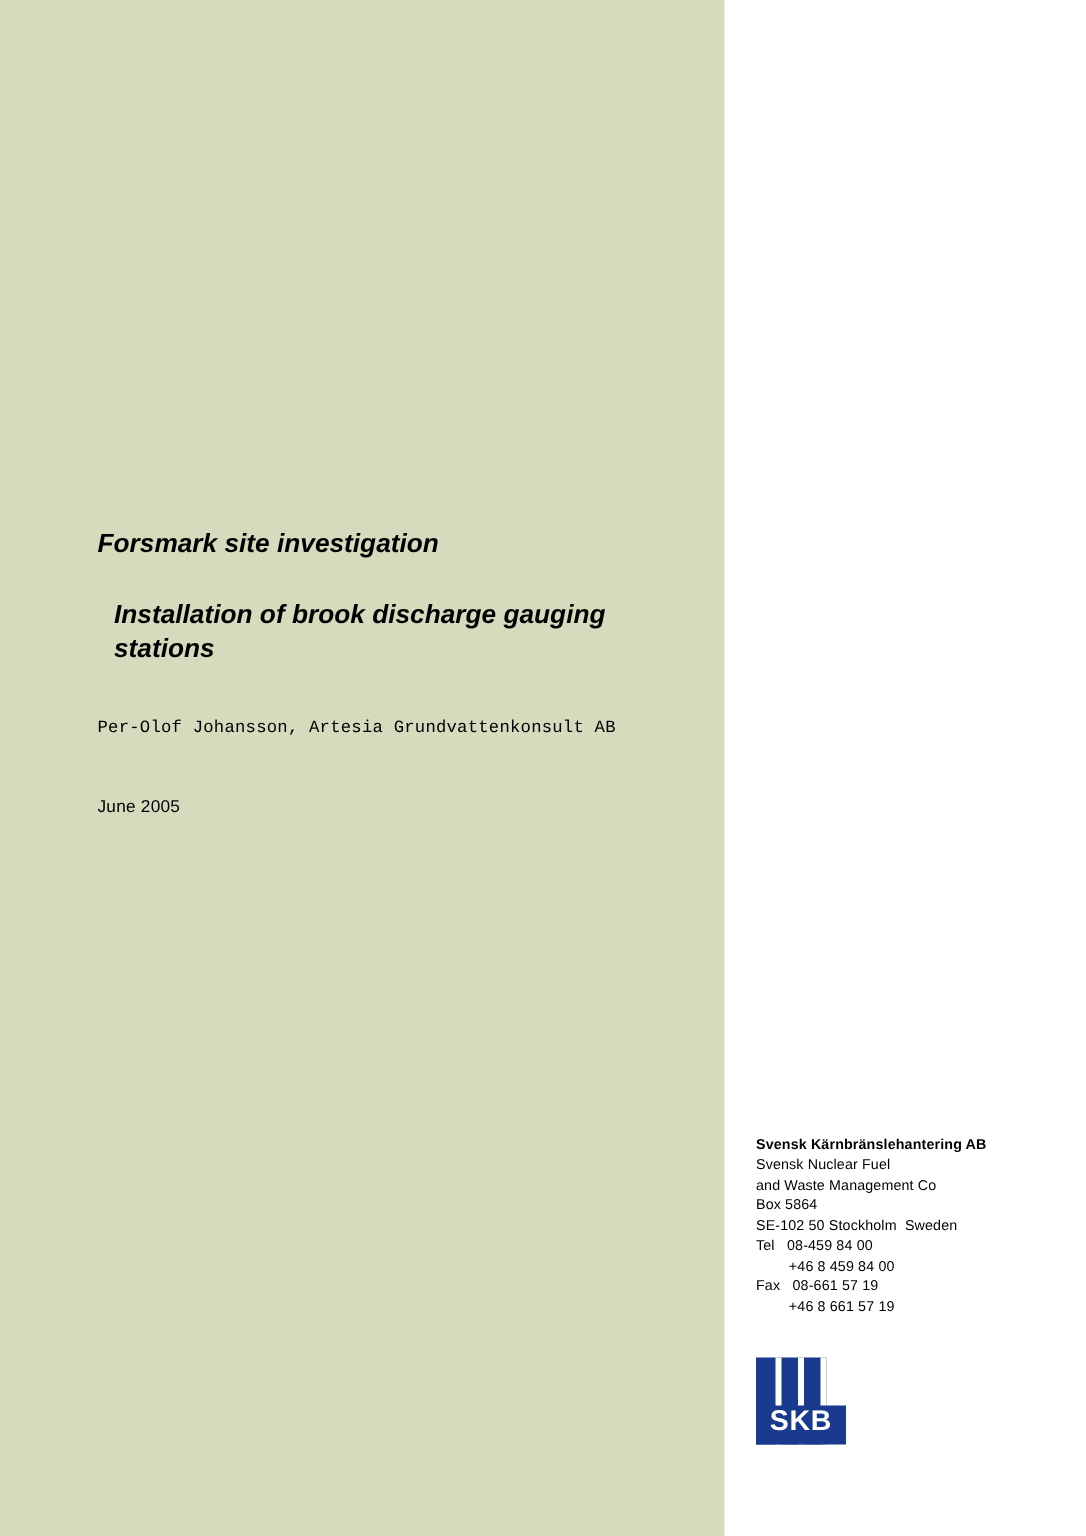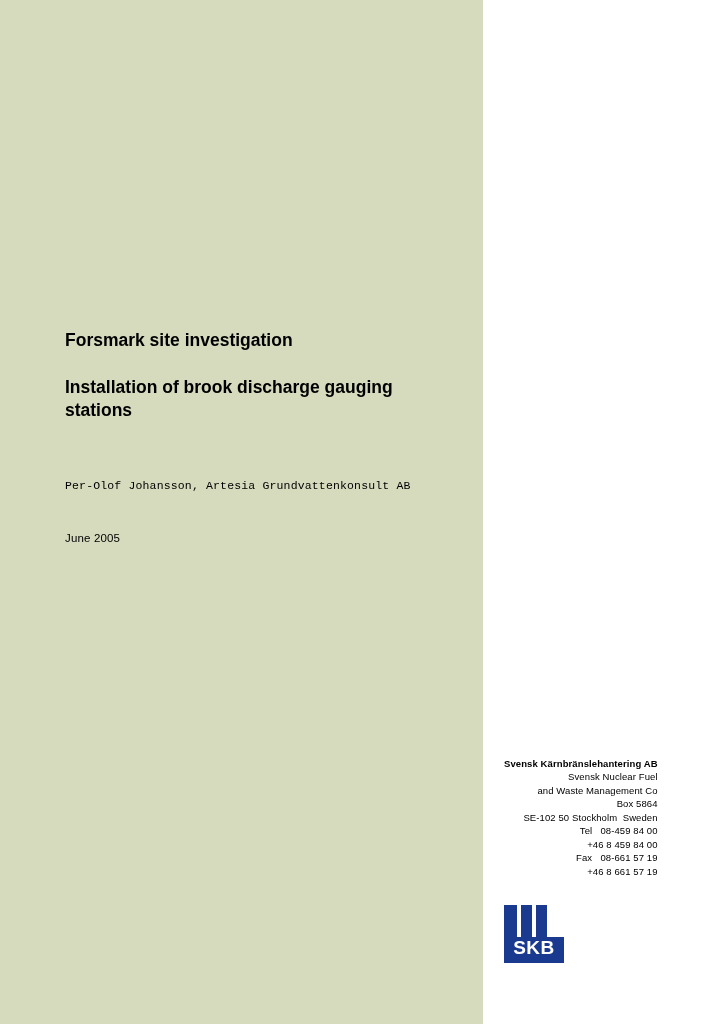--- a/index.html
+++ b/index.html
@@ -32,36 +32,37 @@
     left: 504px;
     top: 62px;
     font-size: 27px;
     font-weight: bold;
     letter-spacing: -0.5px;
     color: #000000;
   }
   .title-block {
     position: absolute;
     left: 65px;
-    top: 329px;
+    top: 351px;
     width: 400px;
+    font-style: italic;
   }
   .title-main {
     font-size: 17.5px;
     font-weight: bold;
     color: #000000;
     line-height: 1.3;
     margin: 0 0 24px 0;
   }
   .title-sub {
     font-size: 17.5px;
     font-weight: bold;
     color: #000000;
     line-height: 1.32;
-    margin: 0;
+    margin: 11px;
     max-width: 340px;
   }
   .author {
     position: absolute;
     left: 65px;
     top: 479px;
     font-size: 11.5px;
     color: #000000;
     letter-spacing: 0.15px;
     font-family: Liberation Mono, monospace;
@@ -82,21 +83,20 @@
     line-height: 1.42;
     color: #000000;
     letter-spacing: 0.1px;
   }
   .publisher .org {
     font-weight: bold;
     font-size: 9.5px;
   }
   .publisher .line {
     white-space: pre;
-    text-align: right;
   }
   .logo {
     position: absolute;
     left: 504px;
     top: 905px;
     width: 47px;
     height: 58px;
     background: #1a3a8f;
     display: flex;
     align-items: flex-end;

